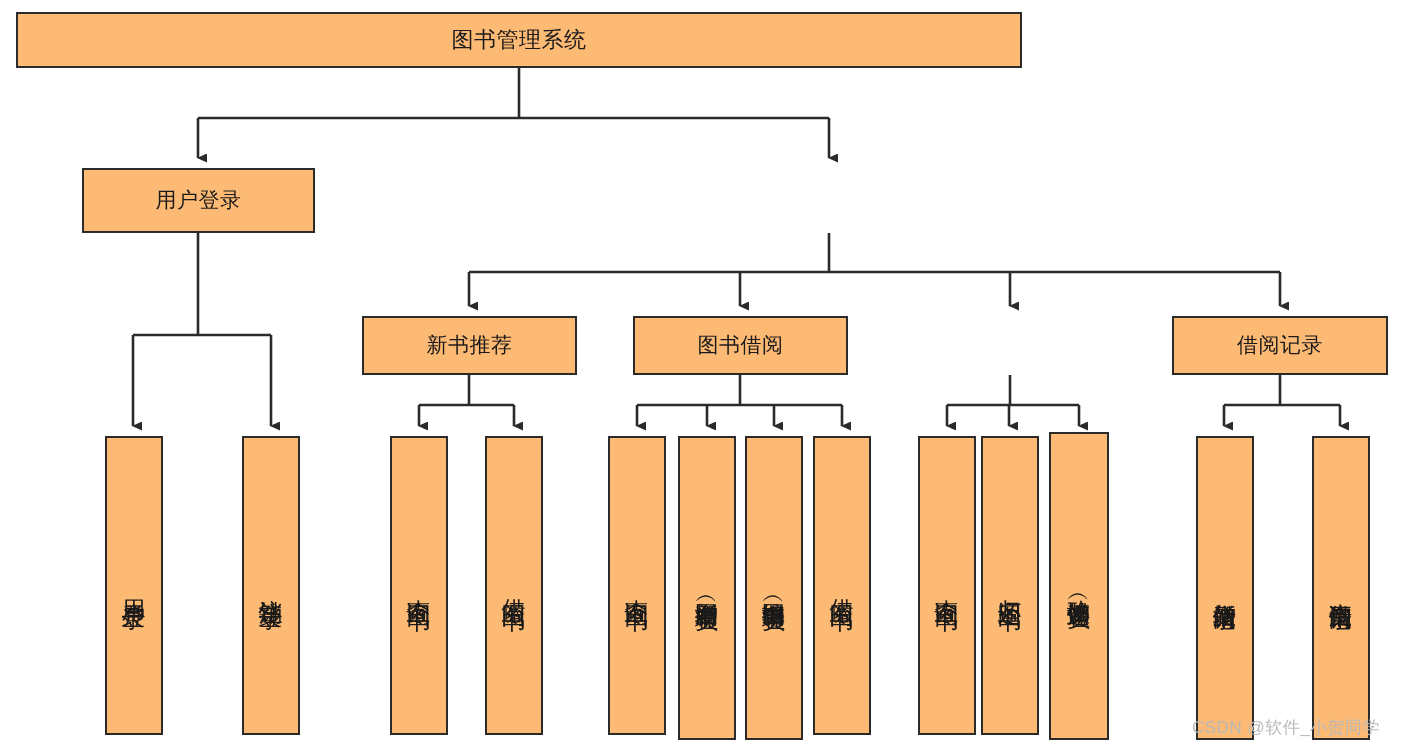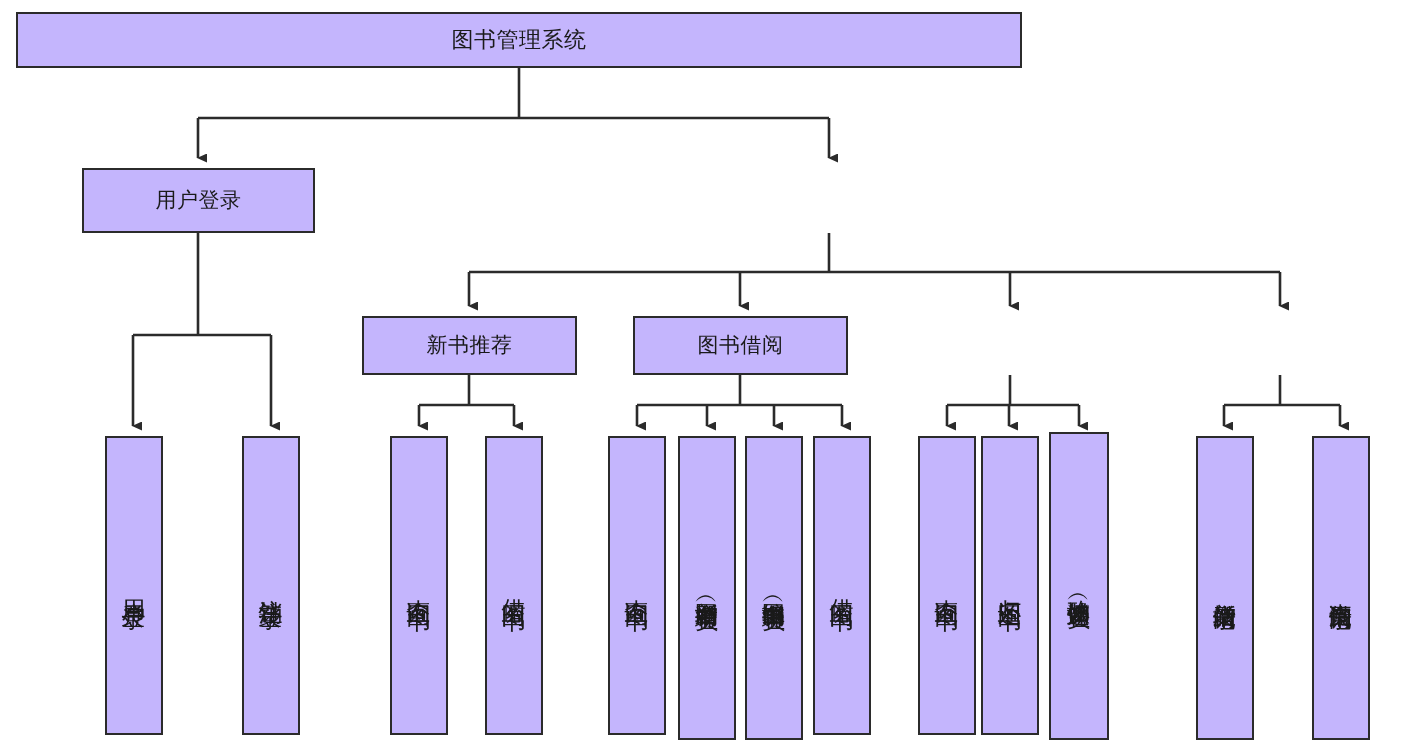--- a/index.html
+++ b/index.html
@@ -21,21 +21,21 @@
     position: absolute;
     left: 0;
     top: 0;
     width: 1405px;
     height: 747px;
     pointer-events: none;
   }
   .node {
     position: absolute;
     box-sizing: border-box;
-    background: #c4b5fd;
+    background: #fdba74;
     border: 2px solid #2b2b2b;
     display: flex;
     align-items: center;
     justify-content: center;
     color: #1a1a1a;
   }
   .node-label {
     display: block;
     text-align: center;
     line-height: 1.18;
@@ -139,20 +139,23 @@
   <div class="node horiz" style="left:82px; top:168px; width:233px; height:65px;">
     <span class="node-label">用户登录</span>
   </div>
 
   <div class="node horiz" style="left:362px; top:316px; width:215px; height:59px;">
     <span class="node-label">新书推荐</span>
   </div>
   <div class="node horiz" style="left:633px; top:316px; width:215px; height:59px;">
     <span class="node-label">图书借阅</span>
   </div>
+  <div class="node horiz" style="left:1172px; top:316px; width:216px; height:59px;">
+    <span class="node-label">借阅记录</span>
+  </div>
 
   <div class="node vert" style="left:105px; top:436px; width:58px; height:299px;">
     <span class="node-label">用户登录</span>
   </div>
   <div class="node vert" style="left:242px; top:436px; width:58px; height:299px;">
     <span class="node-label">注销登录</span>
   </div>
 
   <div class="node vert" style="left:390px; top:436px; width:58px; height:299px;">
     <span class="node-label">查询图书</span>
@@ -184,14 +187,15 @@
     <span class="node-label">确认归还（管理员）</span>
   </div>
 
   <div class="node vert tall" style="left:1196px; top:436px; width:58px; height:304px;">
     <span class="node-label">新增借阅记录</span>
   </div>
   <div class="node vert tall" style="left:1312px; top:436px; width:58px; height:304px;">
     <span class="node-label">查询借阅记录</span>
   </div>
 
+  <div class="watermark" style="left:1192px; top:716px;">CSDN @软件_小贺同学</div>
 
 </div>
 
 </body></html>

